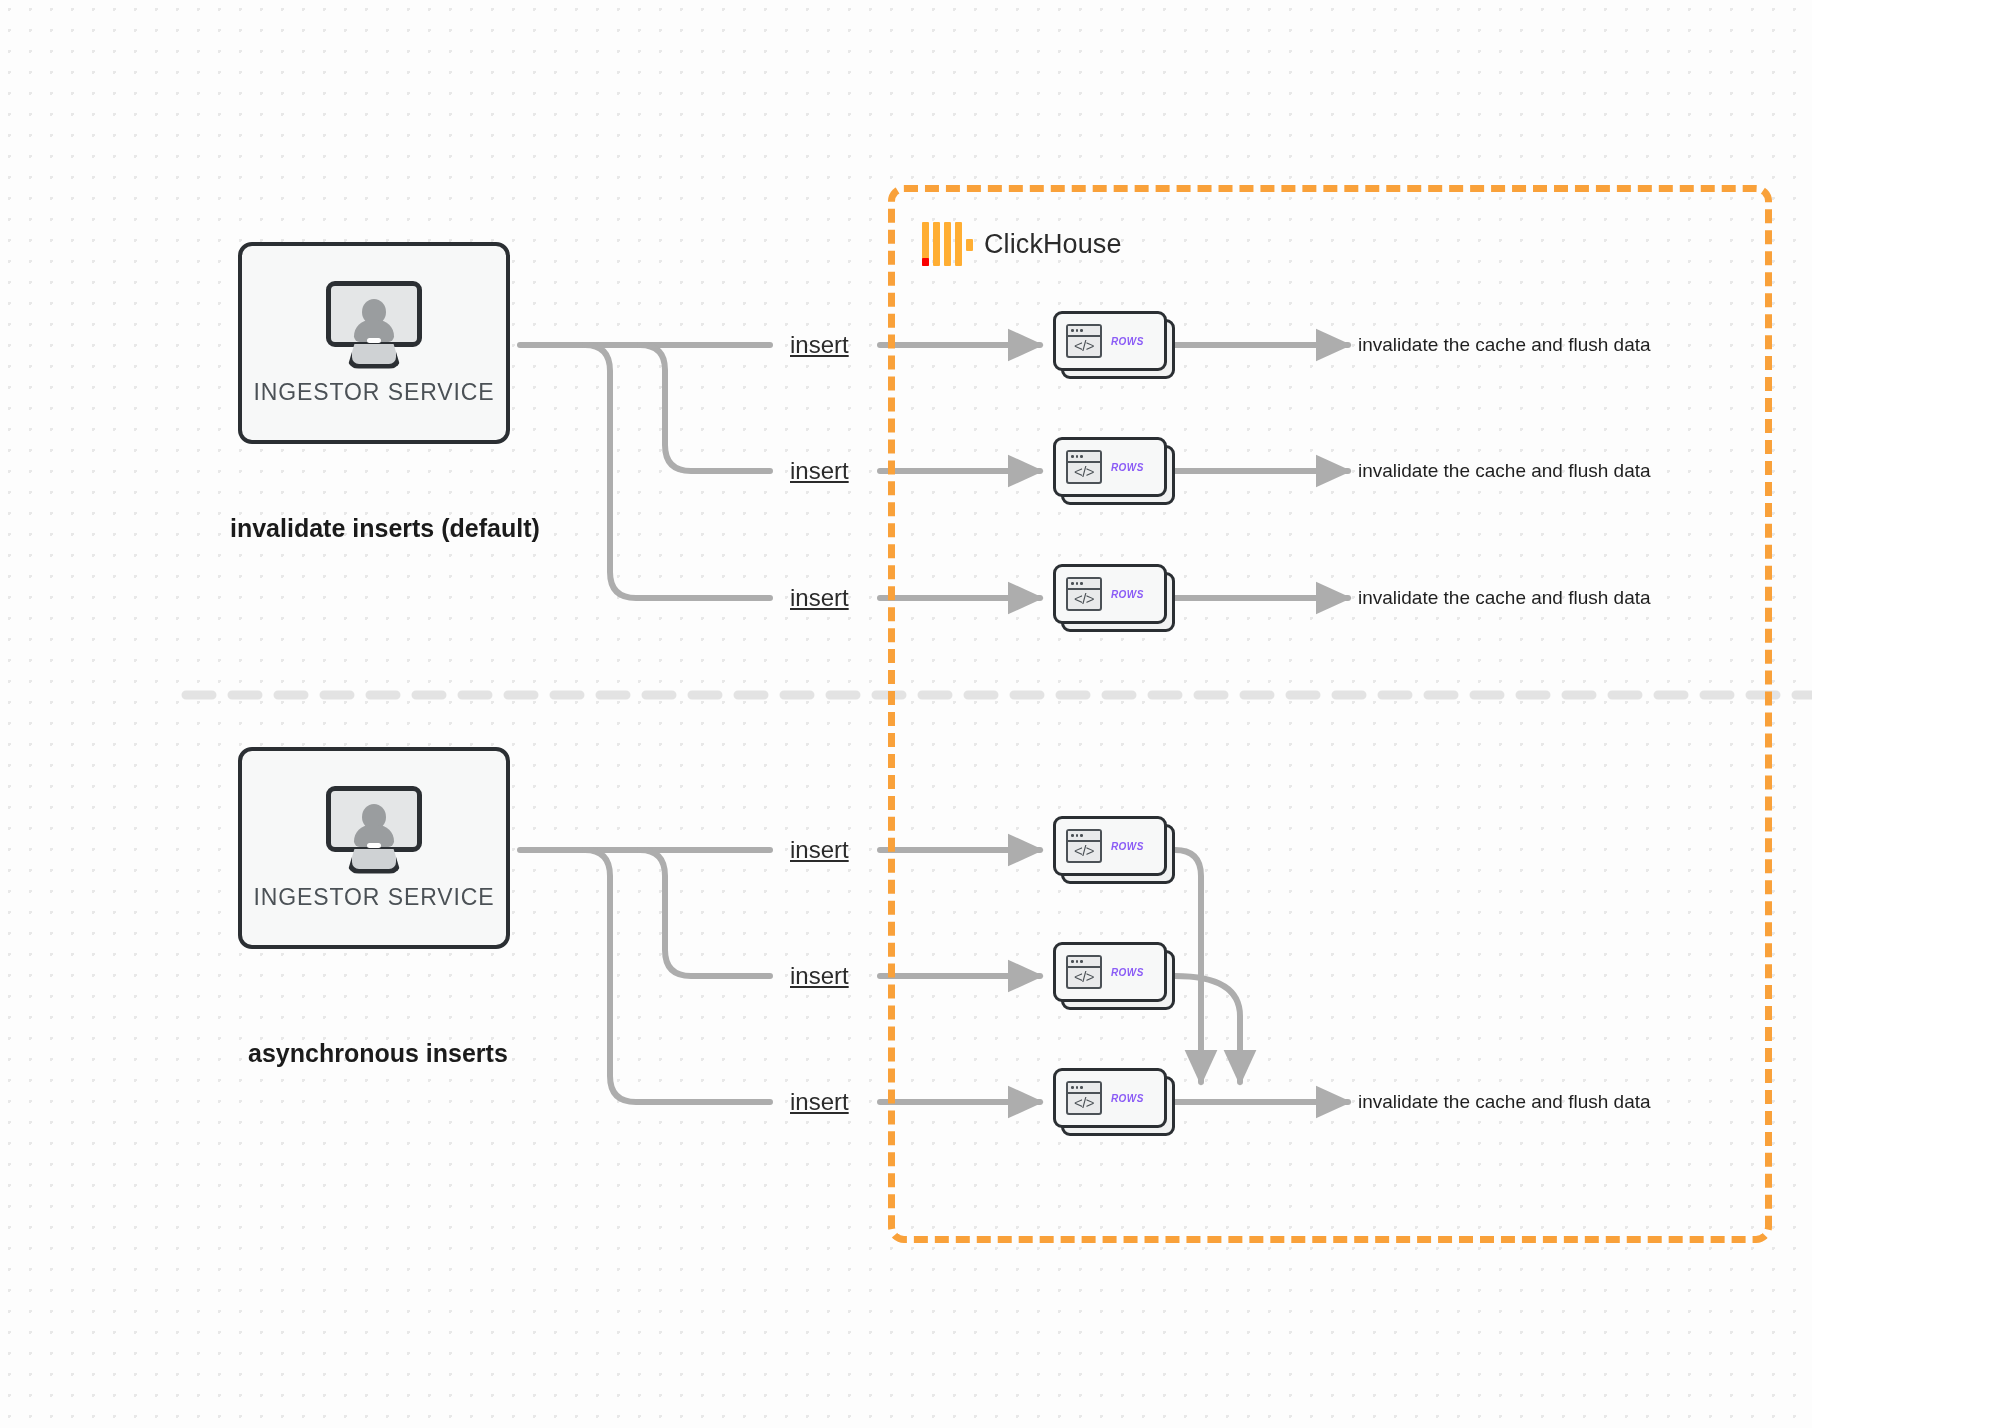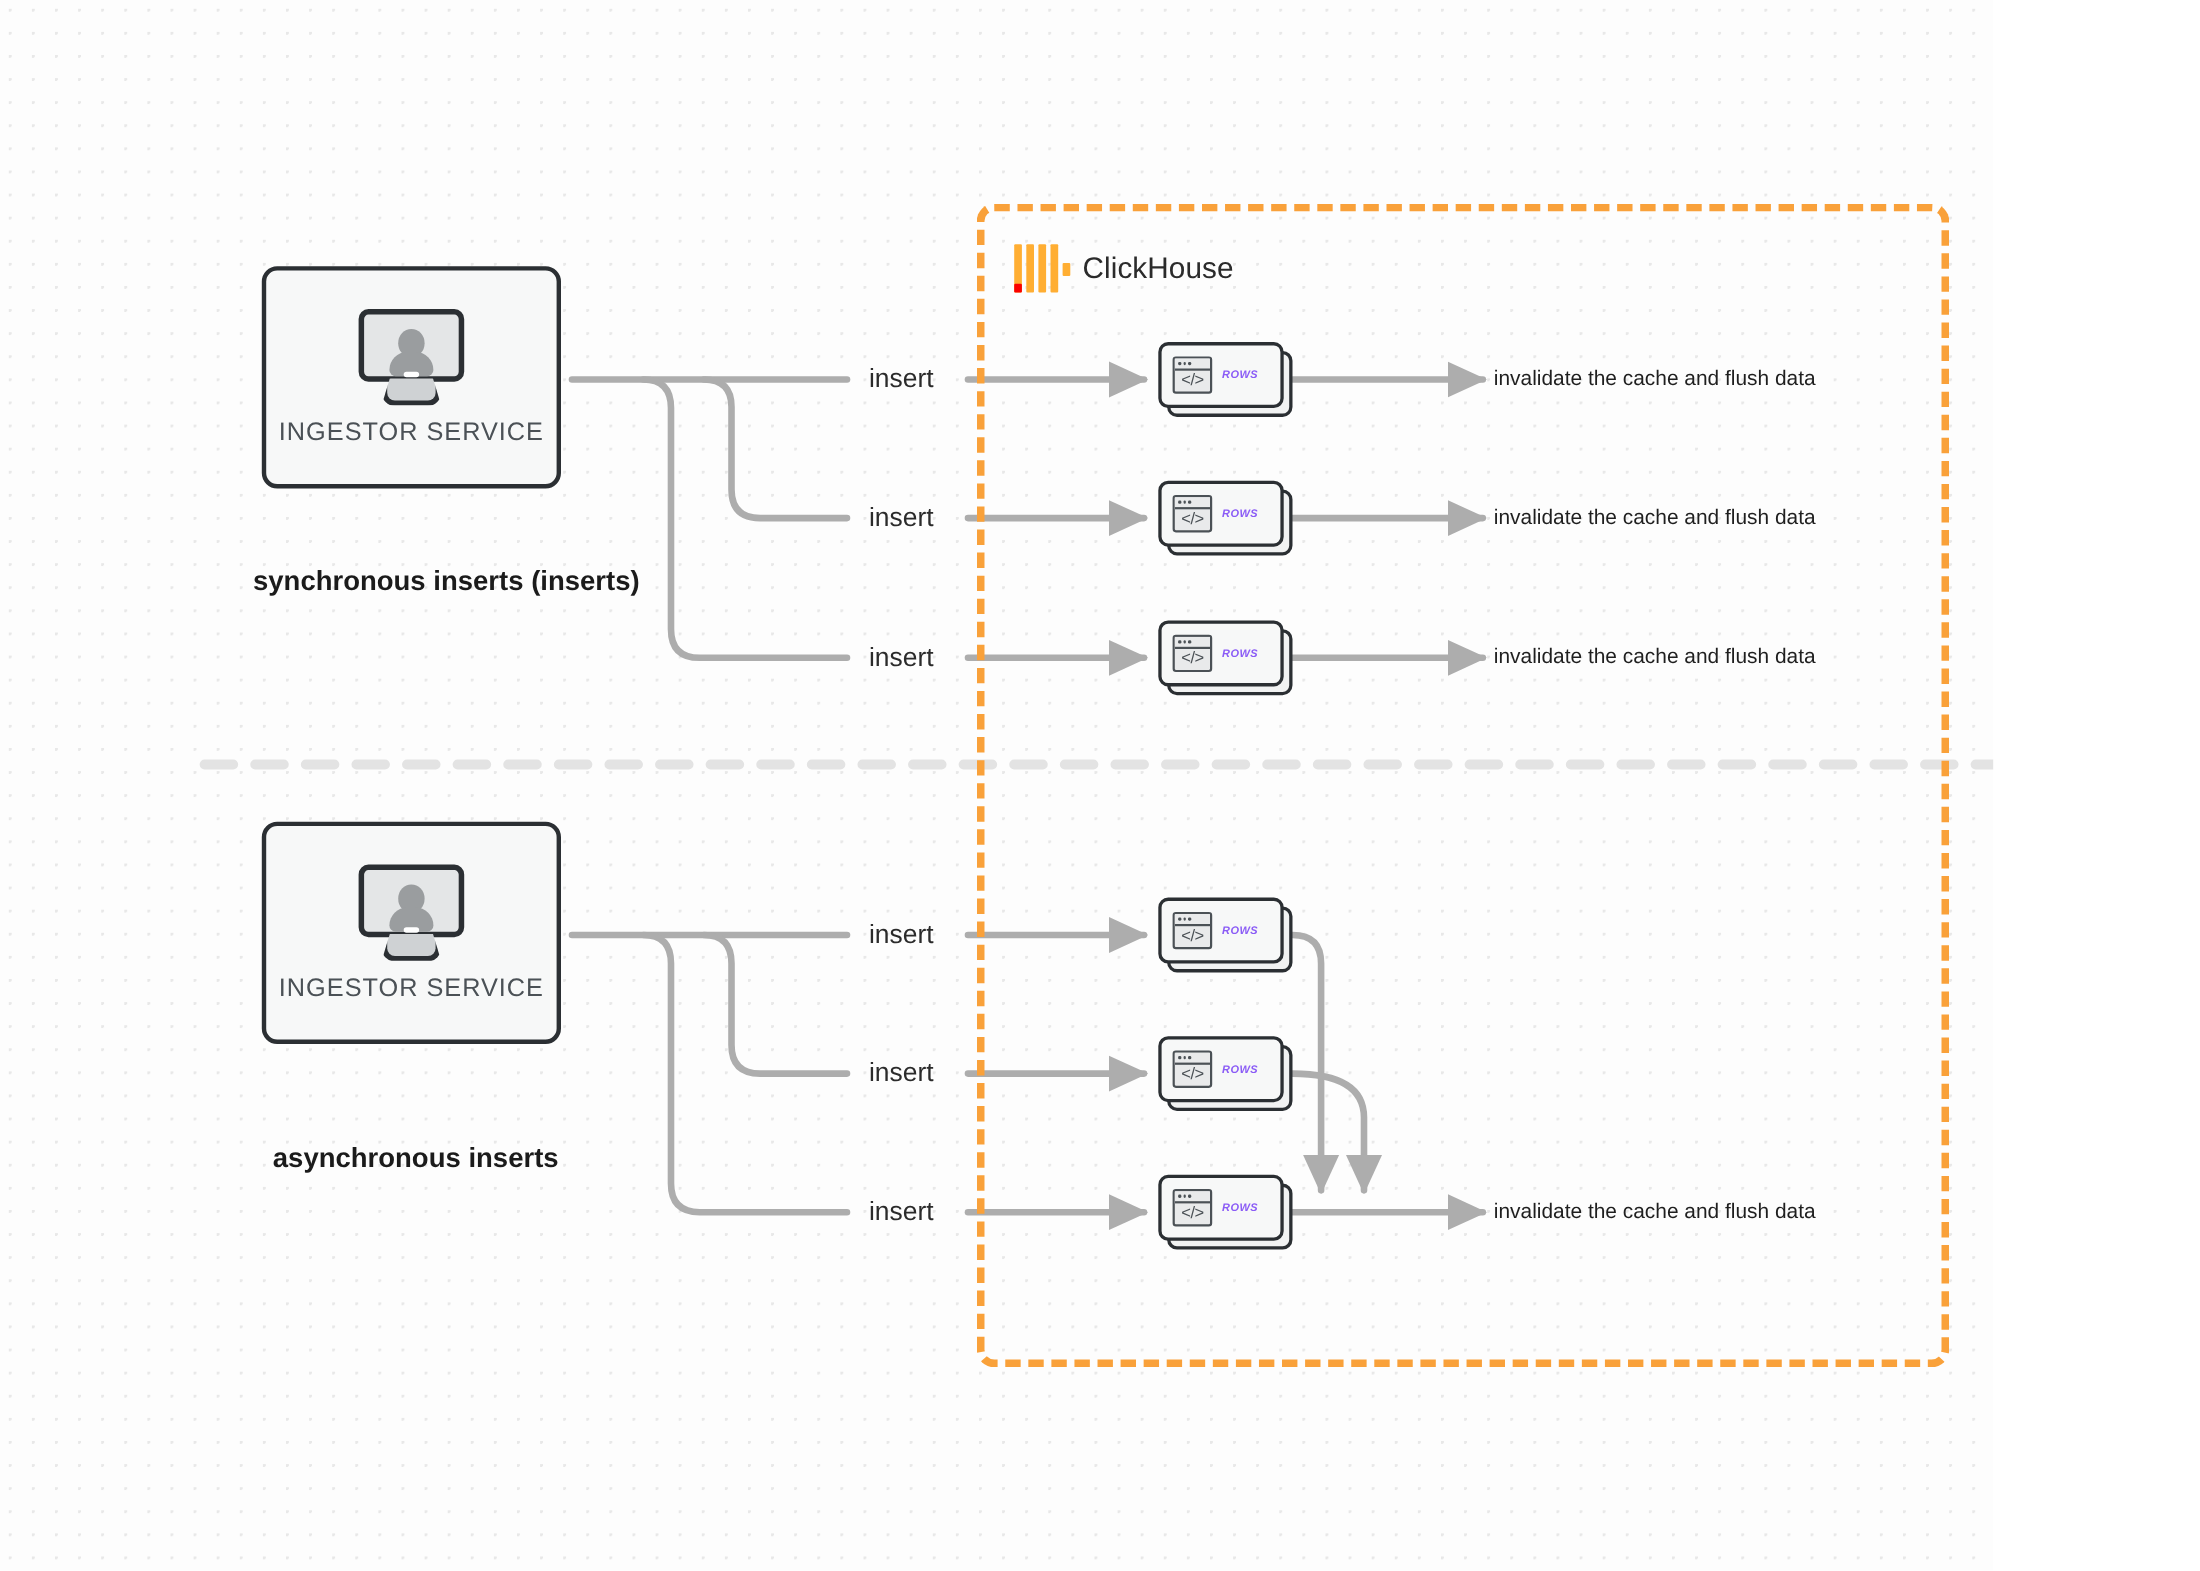--- a/index.html
+++ b/index.html
@@ -213,20 +213,21 @@
     letter-spacing: 0.4px;
   }
 
   
   .edge-label {
     position: absolute;
     font-size: 24px;
     color: #2b2b2b;
     white-space: nowrap;
     transform: translateY(-50%);
+    text-decoration: underline;
   }
   .sink-label {
     position: absolute;
     font-size: 19px;
     color: #1f1f1f;
     white-space: nowrap;
     transform: translateY(-50%);
   }
   .group-label {
     position: absolute;
@@ -301,21 +302,21 @@
       <span class="mon-screen">
         <span class="mon-person-head"></span>
         <span class="mon-person-body"></span>
         <span class="mon-notch"></span>
       </span>
       <span class="mon-stand"></span>
     </span>
     <span class="svc-label">INGESTOR SERVICE</span>
   </div>
 
-  <div class="group-label" style="left:230px; top:514px;">synchronous inserts (inserts)</div>
+  <div class="group-label" style="left:230px; top:514px;">invalidate inserts (default)</div>
 
   <div class="edge-label" style="left:790px; top:345px;">insert</div>
   <div class="edge-label" style="left:790px; top:471px;">insert</div>
   <div class="edge-label" style="left:790px; top:598px;">insert</div>
 
   <div class="rows-node" style="left:1053px; top:311px;">
     <div class="rows-shadow"></div>
     <div class="rows-face">
       <span class="code-win">
         <span class="code-win-bar">

